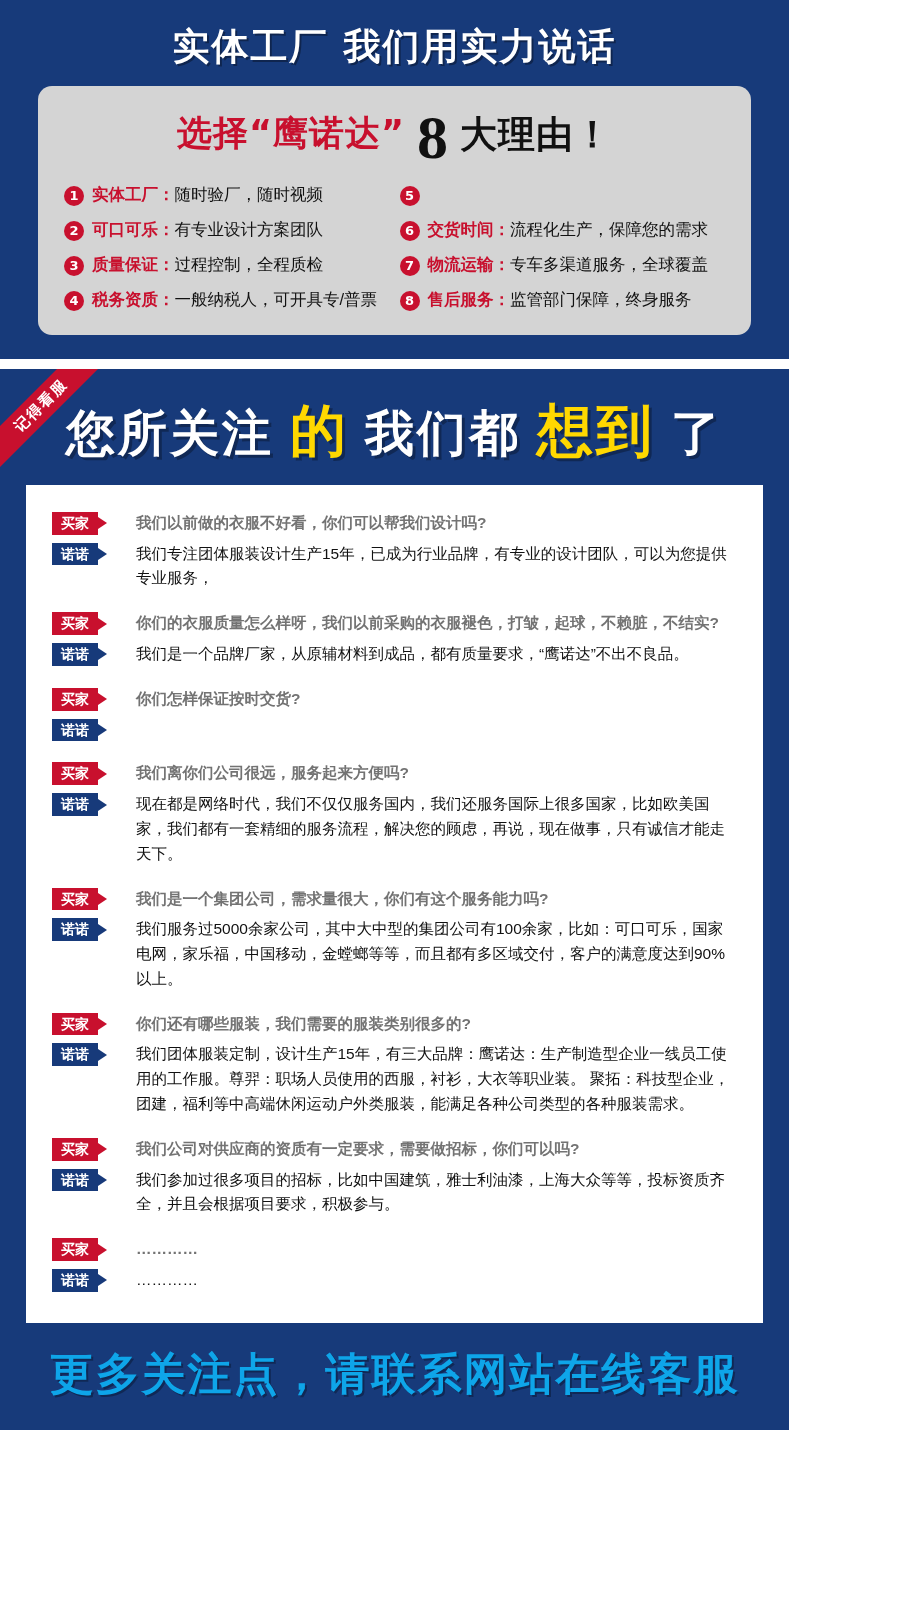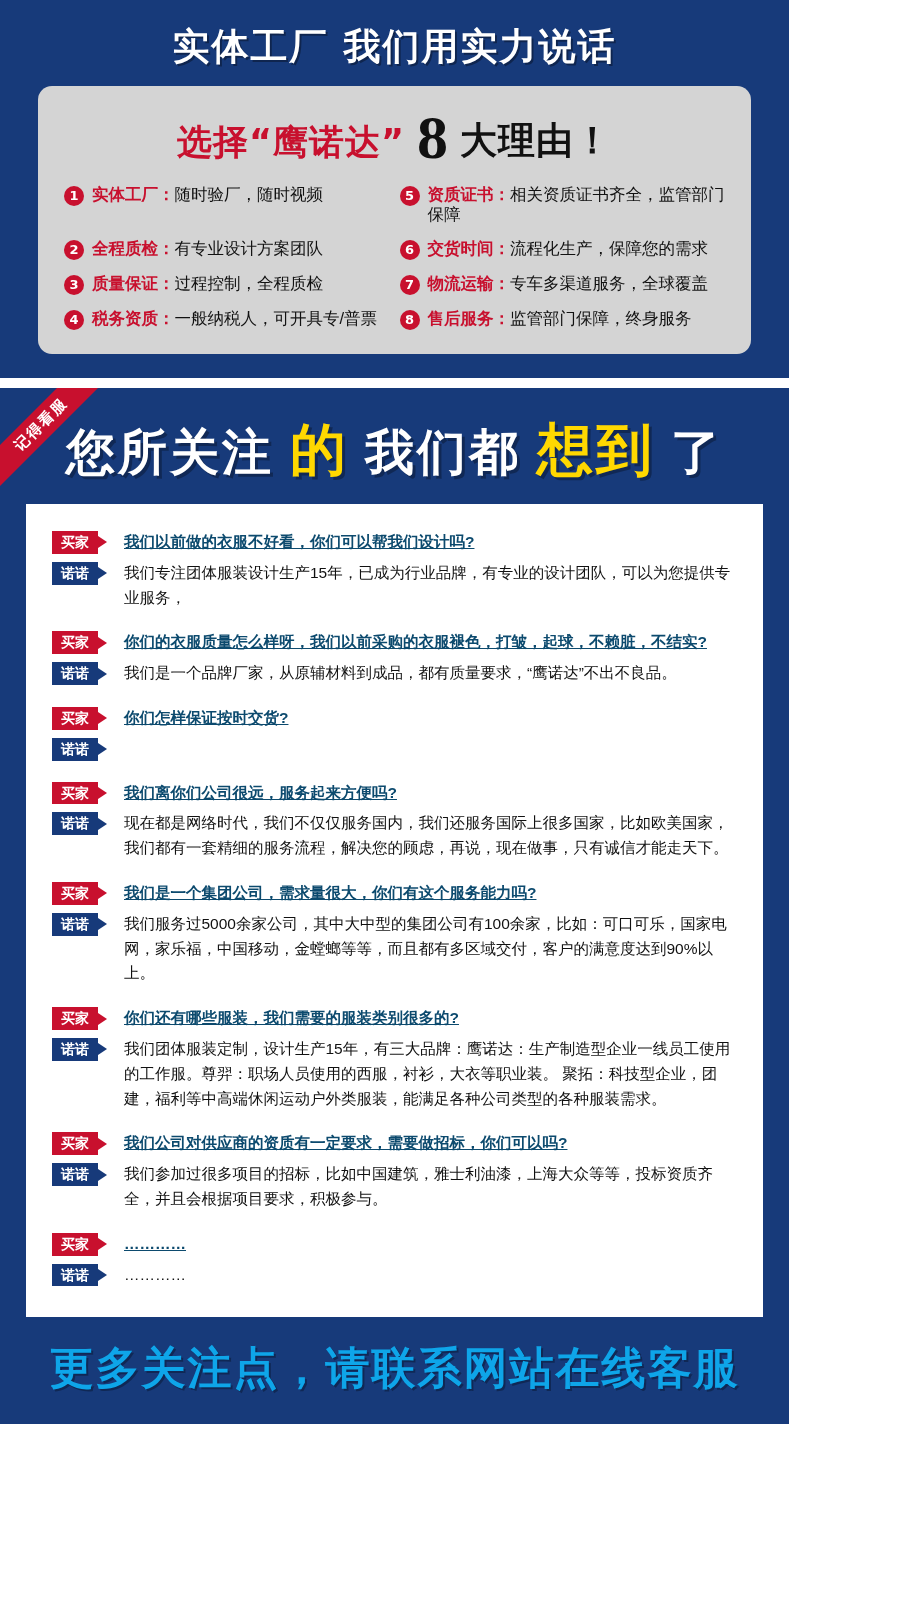--- a/index.html
+++ b/index.html
@@ -31,21 +31,21 @@
     font-family: "DejaVu Sans", "Liberation Sans", sans-serif;
   }
   .reasons-box {
     margin: 0 38px;
     background: #d4d4d4;
     border-radius: 14px;
     padding: 20px 26px 24px 26px;
   }
   .reasons-head {
     display: flex;
-    align-items: flex-end;
+    align-items: flex-start;
     justify-content: center;
     gap: 6px;
     padding: 4px 0 18px 0;
   }
   .reasons-head .rh-red {
     color: #c8102e;
     font-size: 35px;
     font-weight: bold;
     letter-spacing: 1px;
     font-family: "DejaVu Sans", "Liberation Sans", sans-serif;
@@ -144,21 +144,21 @@
   .qa-box {
     margin: 0 26px;
     background: #ffffff;
     padding: 26px 26px 24px 26px;
   }
   .qa-item { margin-bottom: 20px; }
   .qa-item:last-child { margin-bottom: 4px; }
   .qa-line {
     display: flex;
     align-items: flex-start;
-    gap: 4px;
+    gap: 16px;
     margin-bottom: 6px;
   }
   .tag {
     flex: 0 0 auto;
     position: relative;
     color: #fff;
     font-size: 14px;
     font-weight: bold;
     padding: 3px 9px;
     line-height: 1.2;
@@ -177,21 +177,21 @@
     border-top: 6px solid transparent;
     border-bottom: 6px solid transparent;
   }
   .tag.buyer::after { border-left: 9px solid #c8102e; }
   .tag.nuo::after { border-left: 9px solid #173a7a; }
   .qa-text {
     padding-left: 22px;
     font-size: 15.5px;
     line-height: 1.6;
   }
-  .q-text { color: #0c4a6e; font-weight: bold; text-decoration: underline; }
+  .q-text { color: #737373; font-weight: bold; }
   .a-text { color: #111; }
 
   
   .sec-footer {
     background: #173a7a;
     text-align: center;
     padding: 22px 0 26px 0;
   }
   .footer-text {
     color: #0ea5e9;
@@ -221,25 +221,24 @@
         <span class="rh-dark">大理由！</span>
       </div>
 
       <div class="reasons-grid">
         <div class="reason">
           <span class="r-badge">1</span>
           <span><span class="r-key">实体工厂：</span><span class="r-val">随时验厂，随时视频</span></span>
         </div>
         <div class="reason">
           <span class="r-badge">5</span>
-          <span><span class="r-key">资质证书：</span><span class="r-val">相关资质证书齐全，监管部门保障</span></span>
         </div>
         <div class="reason">
           <span class="r-badge">2</span>
-          <span><span class="r-key">全程质检：</span><span class="r-val">有专业设计方案团队</span></span>
+          <span><span class="r-key">可口可乐：</span><span class="r-val">有专业设计方案团队</span></span>
         </div>
         <div class="reason">
           <span class="r-badge">6</span>
           <span><span class="r-key">交货时间：</span><span class="r-val">流程化生产，保障您的需求</span></span>
         </div>
         <div class="reason">
           <span class="r-badge">3</span>
           <span><span class="r-key">质量保证：</span><span class="r-val">过程控制，全程质检</span></span>
         </div>
         <div class="reason">

